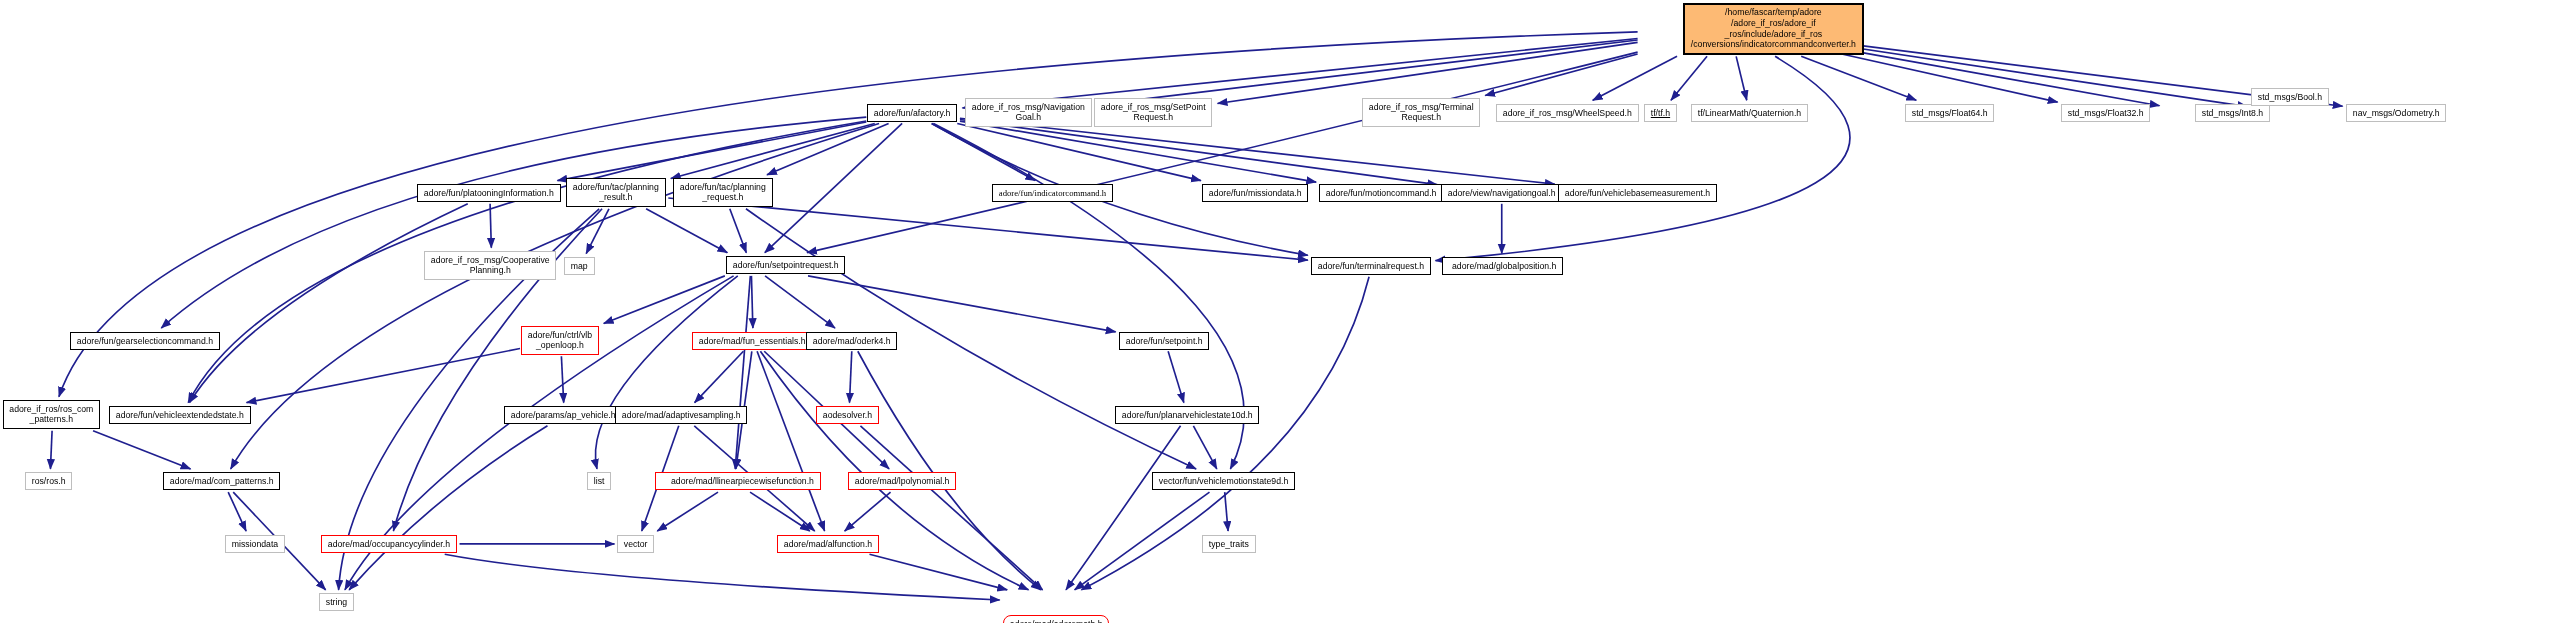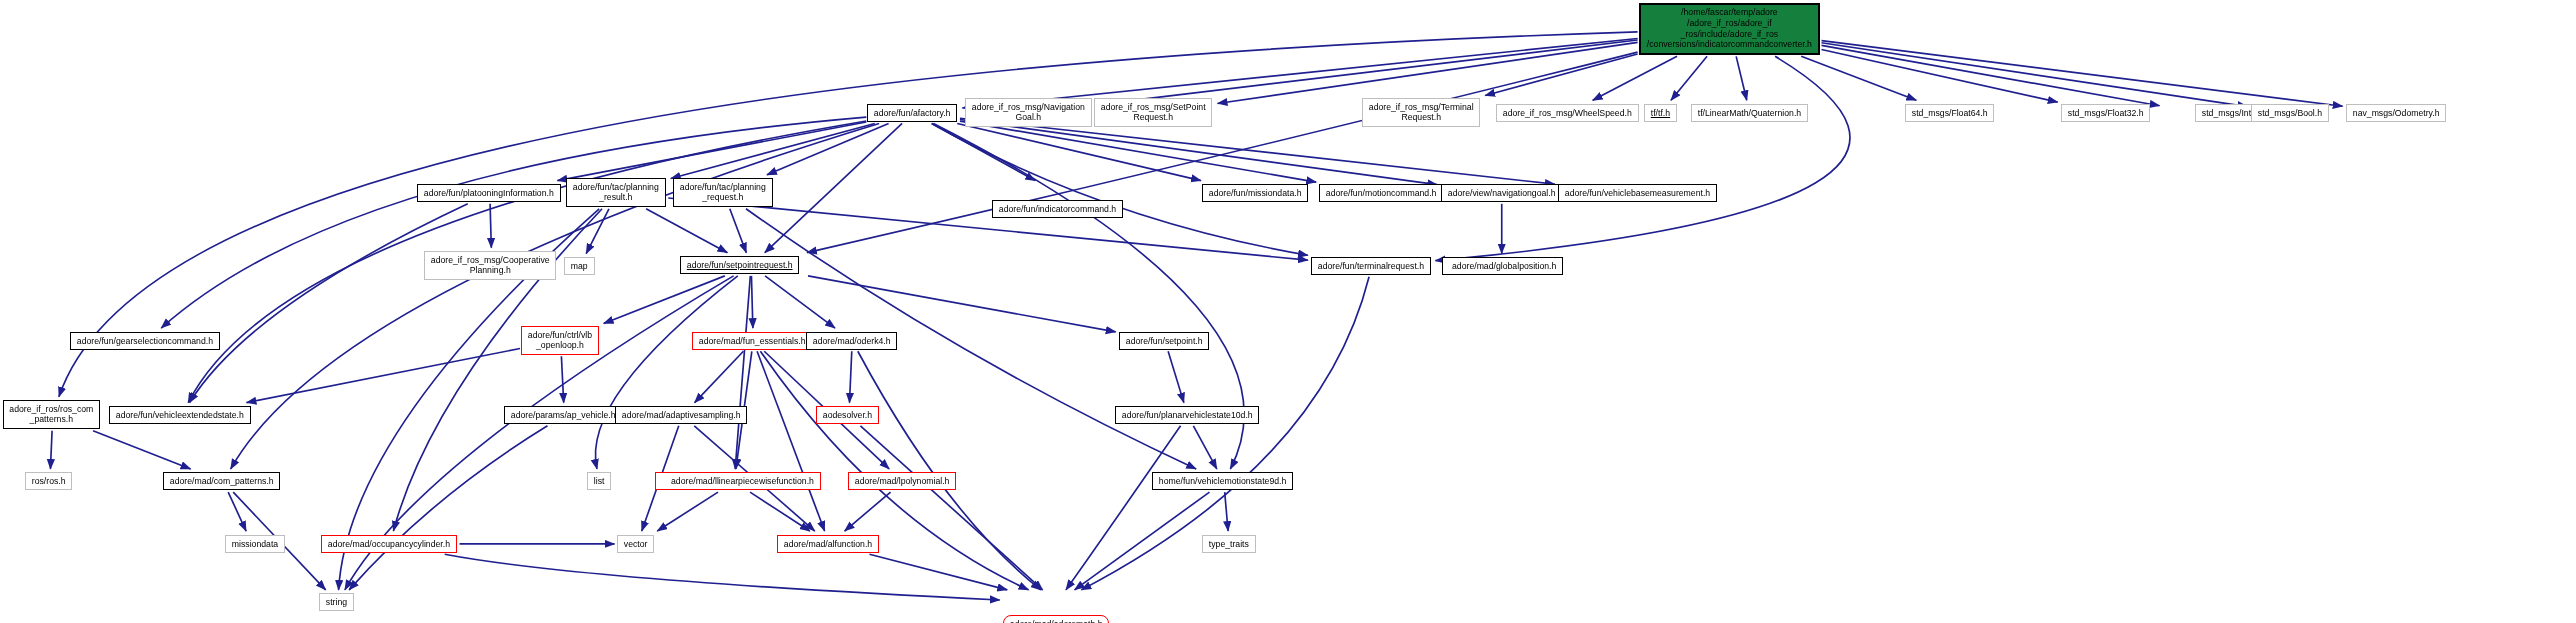--- a/index.html
+++ b/index.html
@@ -5,21 +5,21 @@
   html,body{margin:0;padding:0;background:#ffffff;}
   body{width:2576px;height:623px;position:relative;overflow:hidden;
        font-family:"Liberation Sans",sans-serif;}
   .graph{position:absolute;left:0;top:0;width:2576px;height:623px;}
   .edges{position:absolute;left:0;top:0;z-index:1;pointer-events:none;}
   .node{position:absolute;z-index:2;background:#ffffff;border:1.7px solid #000000;
         color:#000000;font-size:8.7px;line-height:10.8px;padding:2.5px 5.8px;
         text-align:center;white-space:pre-line;box-sizing:border-box;}
   .node.gray{border-color:#bebebe;}
   .node.red{border-color:#ff0000;}
-  .node.root{background:#15803d;border-width:2.5px;border-color:#000000;}
+  .node.root{background:#fdba74;border-width:2.5px;border-color:#000000;margin-left:44px;}
 </style>
 </head>
 <body>
 
 <div class="graph">
   <svg class="edges" width="2576" height="623" viewBox="0 0 3108 752">
     <defs>
       <marker id="arrow" markerUnits="userSpaceOnUse" markerWidth="14" markerHeight="12" refX="12" refY="5" orient="auto">
         <path d="M0,0 L13,5 L0,10 z" fill="#1f1f8f"></path>
       </marker>
@@ -113,57 +113,57 @@
     <div class="node gray" style="left: 1094px; top: 98px;">adore_if_ros_msg/SetPoint
 Request.h</div>
     <div class="node gray" style="left: 1362px; top: 98px;">adore_if_ros_msg/Terminal
 Request.h</div>
     <div class="node gray" style="left: 1496px; top: 104px;">adore_if_ros_msg/WheelSpeed.h</div>
     <div class="node gray" style="left: 1644px; top: 104px; text-decoration: underline;">tf/tf.h</div>
     <div class="node gray" style="left: 1691px; top: 104px;">tf/LinearMath/Quaternion.h</div>
     <div class="node gray" style="left: 1905px; top: 104px;">std_msgs/Float64.h</div>
     <div class="node gray" style="left: 2061px; top: 104px;">std_msgs/Float32.h</div>
     <div class="node gray" style="left: 2163px; top: 104px; margin-left: 32px;">std_msgs/Int8.h</div>
-    <div class="node gray" style="left: 2251px; top: 104px;">std_msgs/Bool.h</div>
+    <div class="node gray" style="left: 2251px; top: 88px;">std_msgs/Bool.h</div>
     <div class="node gray" style="left: 2346px; top: 104px;">nav_msgs/Odometry.h</div>
     <div class="node normal" style="left: 417px; top: 184px;">adore/fun/platooningInformation.h</div>
     <div class="node normal" style="left: 566px; top: 178px;">adore/fun/tac/planning
 _result.h</div>
     <div class="node normal" style="left: 673px; top: 178px;">adore/fun/tac/planning
 _request.h</div>
-    <div class="node normal" style="left: 992px; top: 200px;">adore/fun/indicatorcommand.h</div>
+    <div class="node normal" style="left: 992px; top: 184px; font-family: Liberation Serif, serif;">adore/fun/indicatorcommand.h</div>
     <div class="node normal" style="left: 1202px; top: 184px;">adore/fun/missiondata.h</div>
     <div class="node normal" style="left: 1319px; top: 184px;">adore/fun/motioncommand.h</div>
     <div class="node normal" style="left: 1441px; top: 184px;">adore/view/navigationgoal.h</div>
     <div class="node normal" style="left: 1558px; top: 184px;">adore/fun/vehiclebasemeasurement.h</div>
     <div class="node gray" style="left: 424px; top: 251px;">adore_if_ros_msg/Cooperative
 Planning.h</div>
     <div class="node gray" style="left: 564px; top: 257px;">map</div>
-    <div class="node normal" style="left: 680px; top: 256px; text-decoration: underline;">adore/fun/setpointrequest.h</div>
+    <div class="node normal" style="left: 726px; top: 256px;">adore/fun/setpointrequest.h</div>
     <div class="node normal" style="left: 1311px; top: 257px; text-align: right;">adore/fun/terminalrequest.h</div>
     <div class="node normal" style="left: 1442px; top: 257px; padding-left: 9px;">adore/mad/globalposition.h</div>
     <div class="node normal" style="left: 70px; top: 332px;">adore/fun/gearselectioncommand.h</div>
     <div class="node red" style="left: 521px; top: 326px;">adore/fun/ctrl/vlb
 _openloop.h</div>
     <div class="node red" style="left: 692px; top: 332px;">adore/mad/fun_essentials.h</div>
     <div class="node normal" style="left: 806px; top: 332px;">adore/mad/oderk4.h</div>
     <div class="node normal" style="left: 1119px; top: 332px;">adore/fun/setpoint.h</div>
     <div class="node normal" style="left: 2.5px; top: 400px;">adore_if_ros/ros_com
 _patterns.h</div>
     <div class="node normal" style="left: 109px; top: 406px;">adore/fun/vehicleextendedstate.h</div>
     <div class="node normal" style="left: 504px; top: 406px;">adore/params/ap_vehicle.h</div>
     <div class="node normal" style="left: 615px; top: 406px;">adore/mad/adaptivesampling.h</div>
     <div class="node red" style="left: 816px; top: 406px;">aodesolver.h</div>
     <div class="node normal" style="left: 1115px; top: 406px;">adore/fun/planarvehiclestate10d.h</div>
     <div class="node gray" style="left: 25px; top: 472px;">ros/ros.h</div>
     <div class="node normal" style="left: 163px; top: 472px;">adore/mad/com_patterns.h</div>
     <div class="node gray" style="left: 587px; top: 472px;">list</div>
     <div class="node red" style="left: 655px; top: 472px; padding-left: 15px;">adore/mad/llinearpiecewisefunction.h</div>
     <div class="node red" style="left: 848px; top: 472px;">adore/mad/lpolynomial.h</div>
-    <div class="node normal" style="left: 1152px; top: 472px;">home/fun/vehiclemotionstate9d.h</div>
+    <div class="node normal" style="left: 1152px; top: 472px;">vector/fun/vehiclemotionstate9d.h</div>
     <div class="node gray" style="left: 225px; top: 535px;">missiondata</div>
     <div class="node red" style="left: 321px; top: 535px;">adore/mad/occupancycylinder.h</div>
     <div class="node gray" style="left: 617px; top: 535px;">vector</div>
     <div class="node red" style="left: 777px; top: 535px;">adore/mad/alfunction.h</div>
     <div class="node gray" style="left: 1202px; top: 535px;">type_traits</div>
     <div class="node gray" style="left: 319px; top: 593px;">string</div>
     <div class="node red" style="left: 1003px; top: 615px; border-radius: 8px;">adore/mad/adoremath.h</div>
   </div>
 
 

